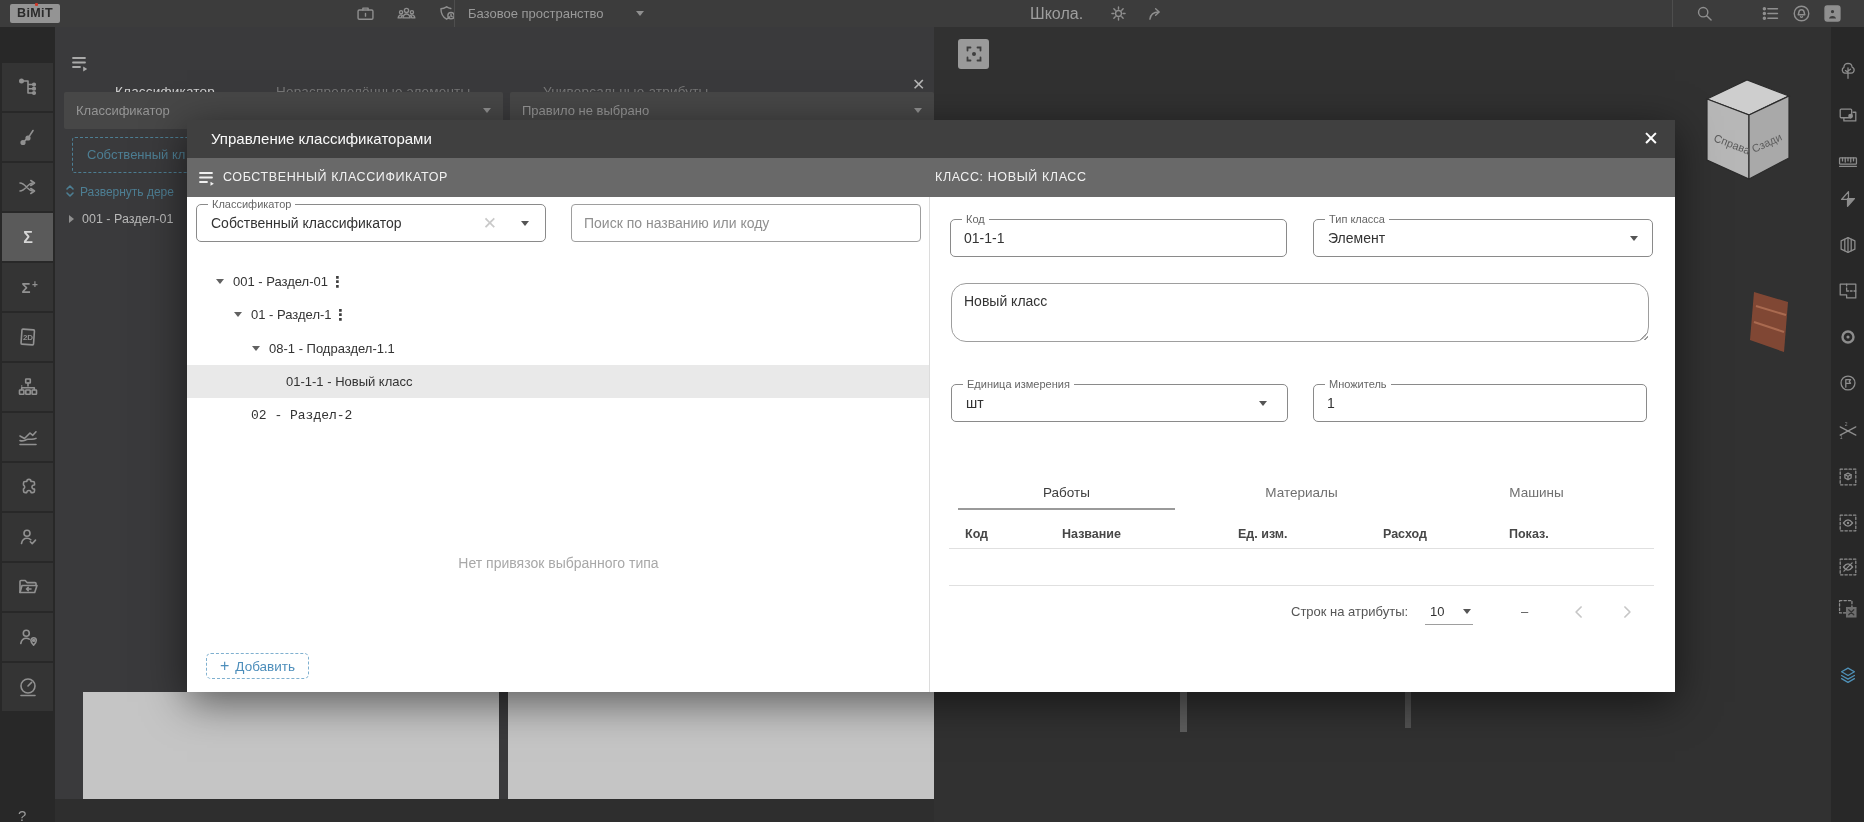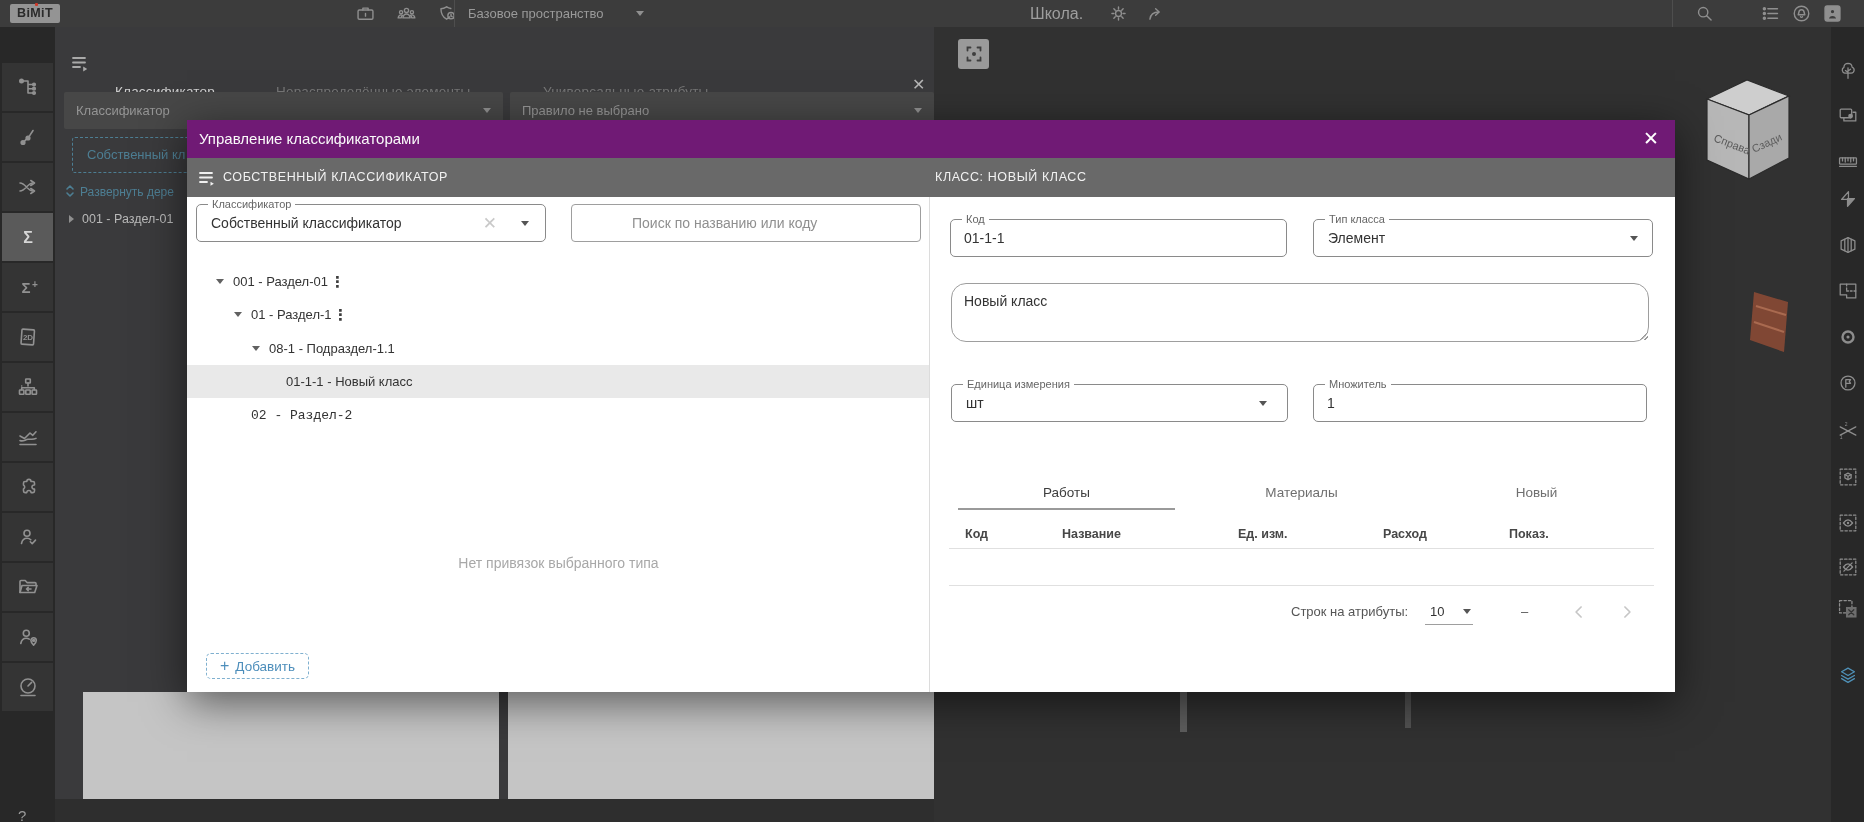--- a/index.html
+++ b/index.html
@@ -55,22 +55,22 @@
   
   .viewport{position:absolute;left:934px;top:27px;width:897px;height:795px;background:#313131;}
   .framebtn{position:absolute;left:24px;top:12px;width:31px;height:30px;background:#9a9a9a;border-radius:3px;display:flex;align-items:center;justify-content:center;}
   .framebtn svg{width:20px;height:20px;stroke:#3e3e3e;fill:none;stroke-width:1.8;stroke-linecap:round;}
   .pillar{position:absolute;background:#6e6e6e;opacity:.75;}
   .brick{position:absolute;left:814px;top:261px;width:44px;height:68px;}
 
   
   .modal{position:absolute;left:187px;top:120px;width:1488px;height:572px;z-index:10;
     box-shadow:0 10px 40px rgba(0,0,0,.55);background:#fff;}
-  .m-title{position:absolute;left:0;top:0;width:100%;height:38px;background:#701a75;color:#fafafa;
-    font-size:15px;line-height:38px;padding-left:12px;}
+  .m-title{position:absolute;left:0;top:0;width:100%;height:38px;background:#404040;color:#fafafa;
+    font-size:15px;line-height:38px;padding-left:24px;}
   .m-close{position:absolute;right:14px;top:9px;width:20px;height:20px;color:#fff;font-size:19px;line-height:20px;text-align:center;font-weight:300;cursor:pointer;}
   .m-section{position:absolute;left:0;top:38px;width:100%;height:39px;background:#696969;color:#f2f2f2;}
   .m-sec-title{position:absolute;top:0;height:39px;line-height:39px;font-size:12.5px;letter-spacing:.6px;font-weight:500;}
   .m-body{position:absolute;left:0;top:77px;width:100%;height:495px;background:#fff;}
   .vdiv{position:absolute;left:742px;top:0;width:1px;height:495px;background:#dcdcdc;}
 
   .field{position:absolute;border:1px solid #8a8a8a;border-radius:5px;background:#fff;}
   .field-label{position:absolute;left:11px;top:-7px;background:#fff;padding:0 4px;font-size:11px;color:#666;line-height:12px;white-space:nowrap;}
   .field-value{position:absolute;left:13px;top:0;right:30px;height:100%;border:none;outline:none;background:transparent;
     font-size:14px;color:#333;font-family:"Liberation Sans","DejaVu Sans",sans-serif;padding:0;}
@@ -457,21 +457,21 @@
 
     <div class="m-body">
       <div class="vdiv"></div>
 
       <div class="field" style="left:9px;top:7px;width:350px;height:38px;">
         <span class="field-label">Классификатор</span>
         <span style="position:absolute;left:14px;top:0;line-height:36px;font-size:14px;color:#333;">Собственный классификатор</span>
         <span class="clear-x" style="right:48px;top:10px;">✕</span>
         <span class="caret-dn" style="right:16px;top:16px;"></span>
       </div>
-      <div class="searchbox" style="left:384px;top:7px;width:350px;height:38px;padding-left:48px;">
+      <div class="searchbox" style="left:384px;top:7px;width:350px;height:38px;">
         <input type="text" placeholder="Поиск по названию или коду" style="">
       </div>
 
       <div class="trow" style="top:68px;">
         <span class="caret-dn" style="left:29px;"></span>
         <span style="position:absolute;left:46px;">001 - Раздел-01</span>
         <span class="kebab" style="left:143px;">⋮</span>
       </div>
       <div class="trow" style="top:101px;">
         <span class="caret-dn" style="left:47px;"></span>
@@ -507,21 +507,21 @@
         <span style="position:absolute;left:14px;top:0;line-height:36px;font-size:14px;color:#333;">шт</span>
         <span class="caret-dn" style="right:20px;top:16px;"></span>
       </div>
       <div class="field" style="left:1126px;top:187px;width:334px;height:38px;">
         <span class="field-label">Множитель</span>
         <input class="field-value" value="1" style="">
       </div>
 
       <div class="btab active" style="left:762px;">Работы</div>
       <div class="btab" style="left:997px;">Материалы</div>
-      <div class="btab" style="left:1232px;">Новый</div>
+      <div class="btab" style="left:1232px;">Машины</div>
       <div class="btab-underline" style="left:771px;width:217px;"></div>
 
       <span class="th" style="left:778px;">Код</span>
       <span class="th" style="left:875px;">Название</span>
       <span class="th" style="left:1051px;">Ед. изм.</span>
       <span class="th" style="left:1196px;text-align:right;">Расход</span>
       <span class="th" style="left:1322px;">Показ.</span>
       <div class="hr" style="left:762px;top:351px;width:705px;"></div>
       <div class="empty">Нет привязок выбранного типа</div>
       <div class="hr" style="left:762px;top:388px;width:705px;"></div>

